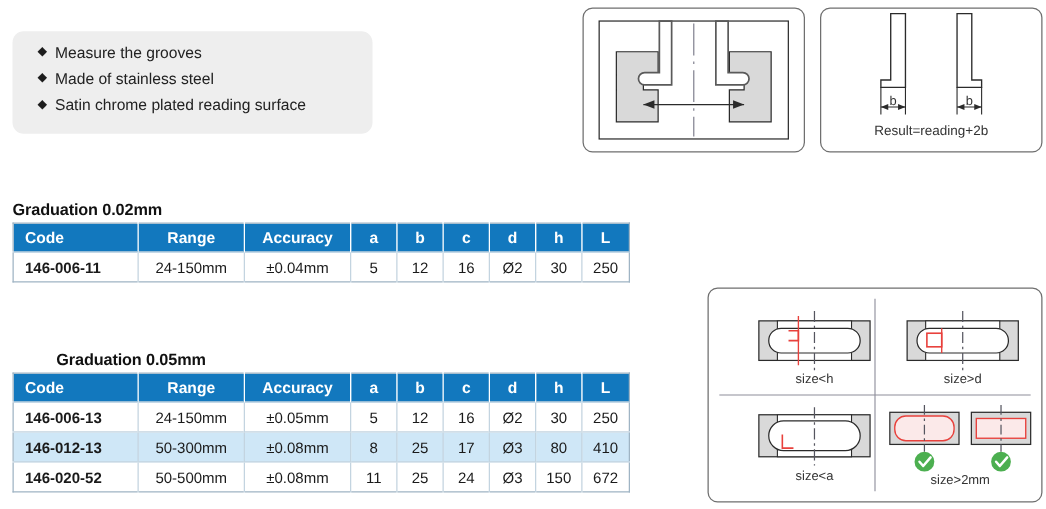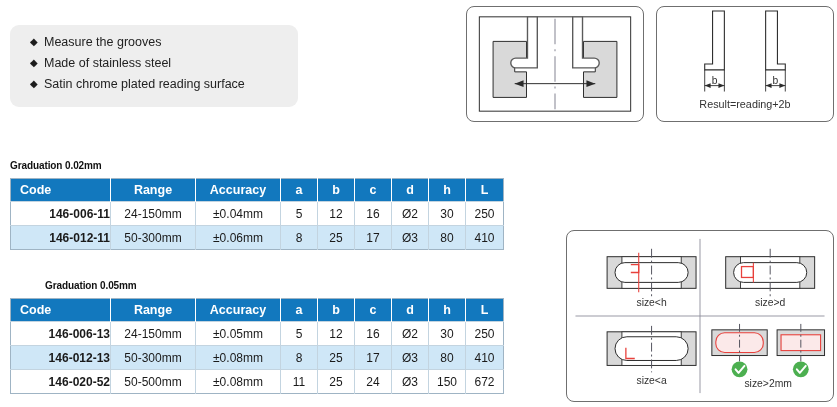--- a/index.html
+++ b/index.html
@@ -40,21 +40,21 @@
     width: 14px;
     flex: 0 0 14px;
     font-size: 10px;
     line-height: 16px;
     color: #1c1c1c;
   }
 
   
   .section-title {
     position: absolute;
-    font-size: 10px;
+    font-size: 13px;
     font-weight: bold;
     color: #111111;
     letter-spacing: -0.1px;
   }
   #grad-title-1 { left: 10px; top: 160px; }
   #grad-title-2 { left: 10px; top: 280px; margin-left: 35px; }
 
   
   .spec-table {
     position: absolute;
@@ -83,21 +83,21 @@
   .spec-table td {
     height: 23px;
     text-align: center;
     border-right: 1px solid #c3d4e0;
     border-top: 1px solid #c3d4e0;
     padding: 0;
     color: #1a1a1a;
   }
   .spec-table td:last-child { border-right: none; }
   .spec-table td.col-code {
-    text-align: right;
+    text-align: left;
     padding-left: 9px;
     font-weight: bold;
   }
   .spec-table tr.row-alt td { background: #cfe7f7; }
   .spec-table tr.row-plain td { background: #ffffff; }
 
   
   .w-code { width: 100px; }
   .w-range { width: 85px; }
   .w-acc { width: 85px; }
@@ -174,31 +174,20 @@
       <td class="col-code">146-006-11</td>
       <td>24-150mm</td>
       <td>±0.04mm</td>
       <td>5</td>
       <td>12</td>
       <td>16</td>
       <td>Ø2</td>
       <td>30</td>
       <td>250</td>
     </tr>
-    <tr class="row-alt">
-      <td class="col-code">146-012-11</td>
-      <td>50-300mm</td>
-      <td>±0.06mm</td>
-      <td>8</td>
-      <td>25</td>
-      <td>17</td>
-      <td>Ø3</td>
-      <td>80</td>
-      <td>410</td>
-    </tr>
   </tbody>
 </table>
 
 <div class="section-title" id="grad-title-2">Graduation 0.05mm</div>
 
 <table class="spec-table" id="table-2">
   <colgroup>
     <col class="w-code">
       <col class="w-range">
       <col class="w-acc">

